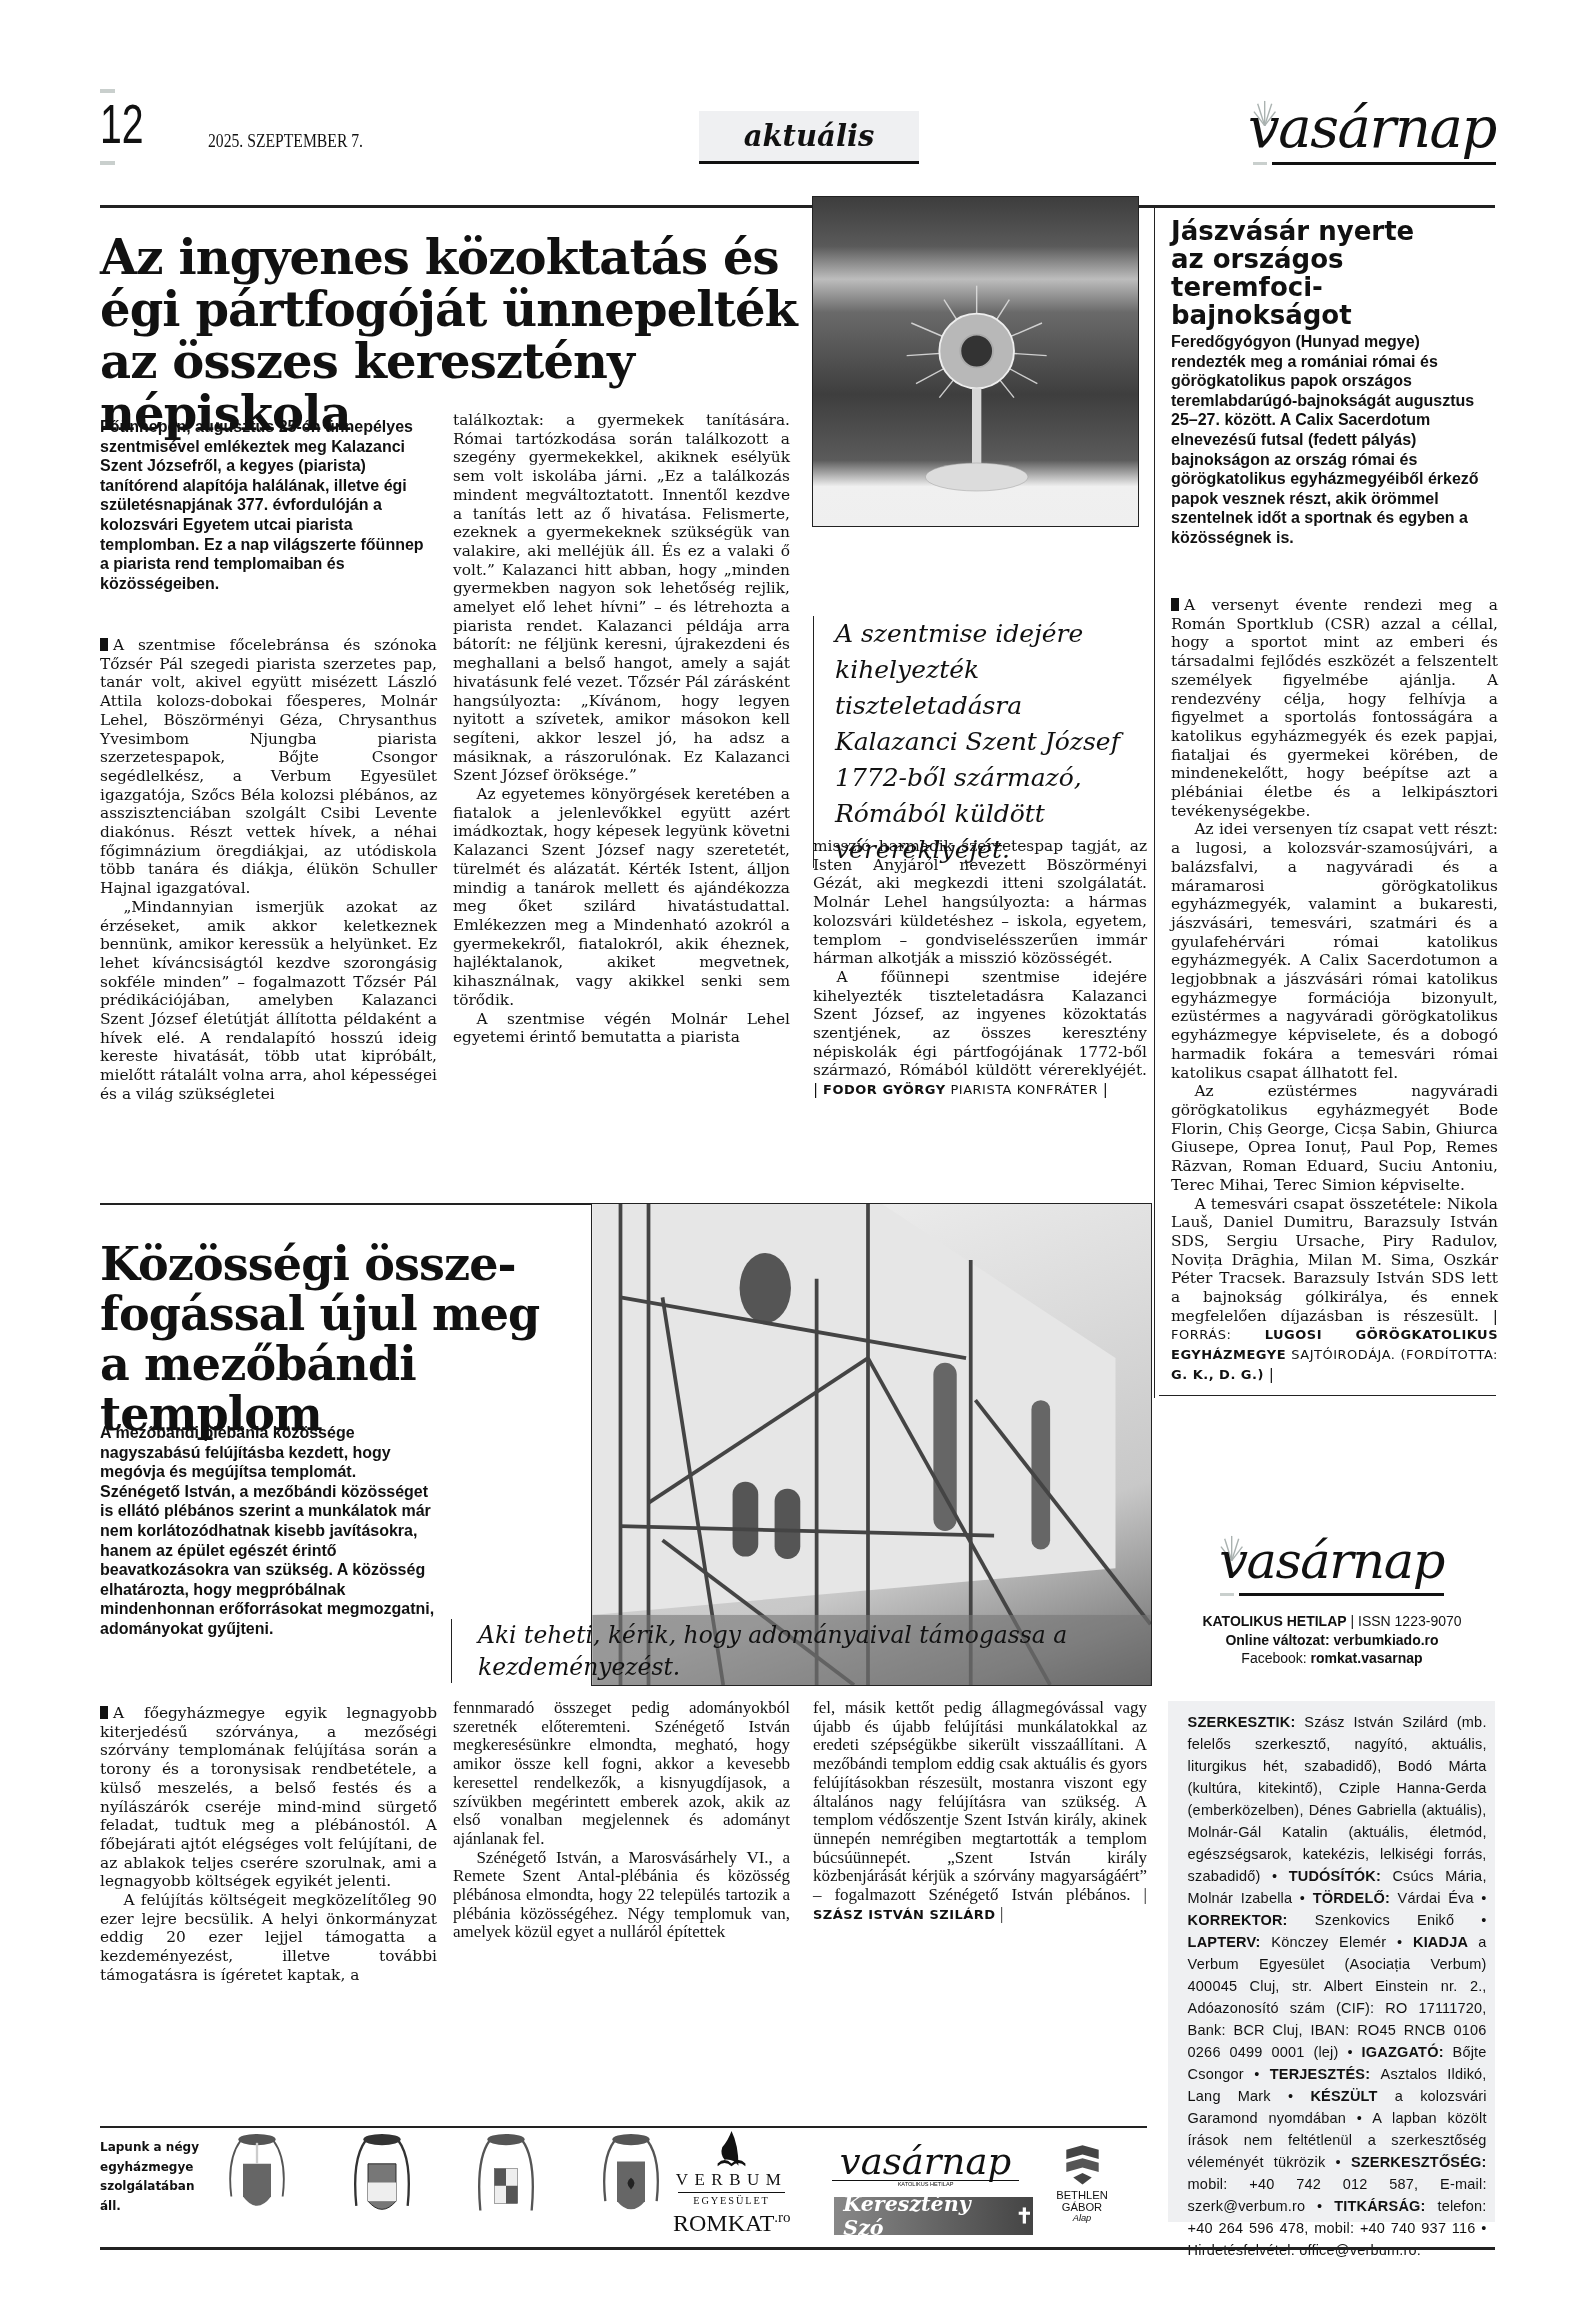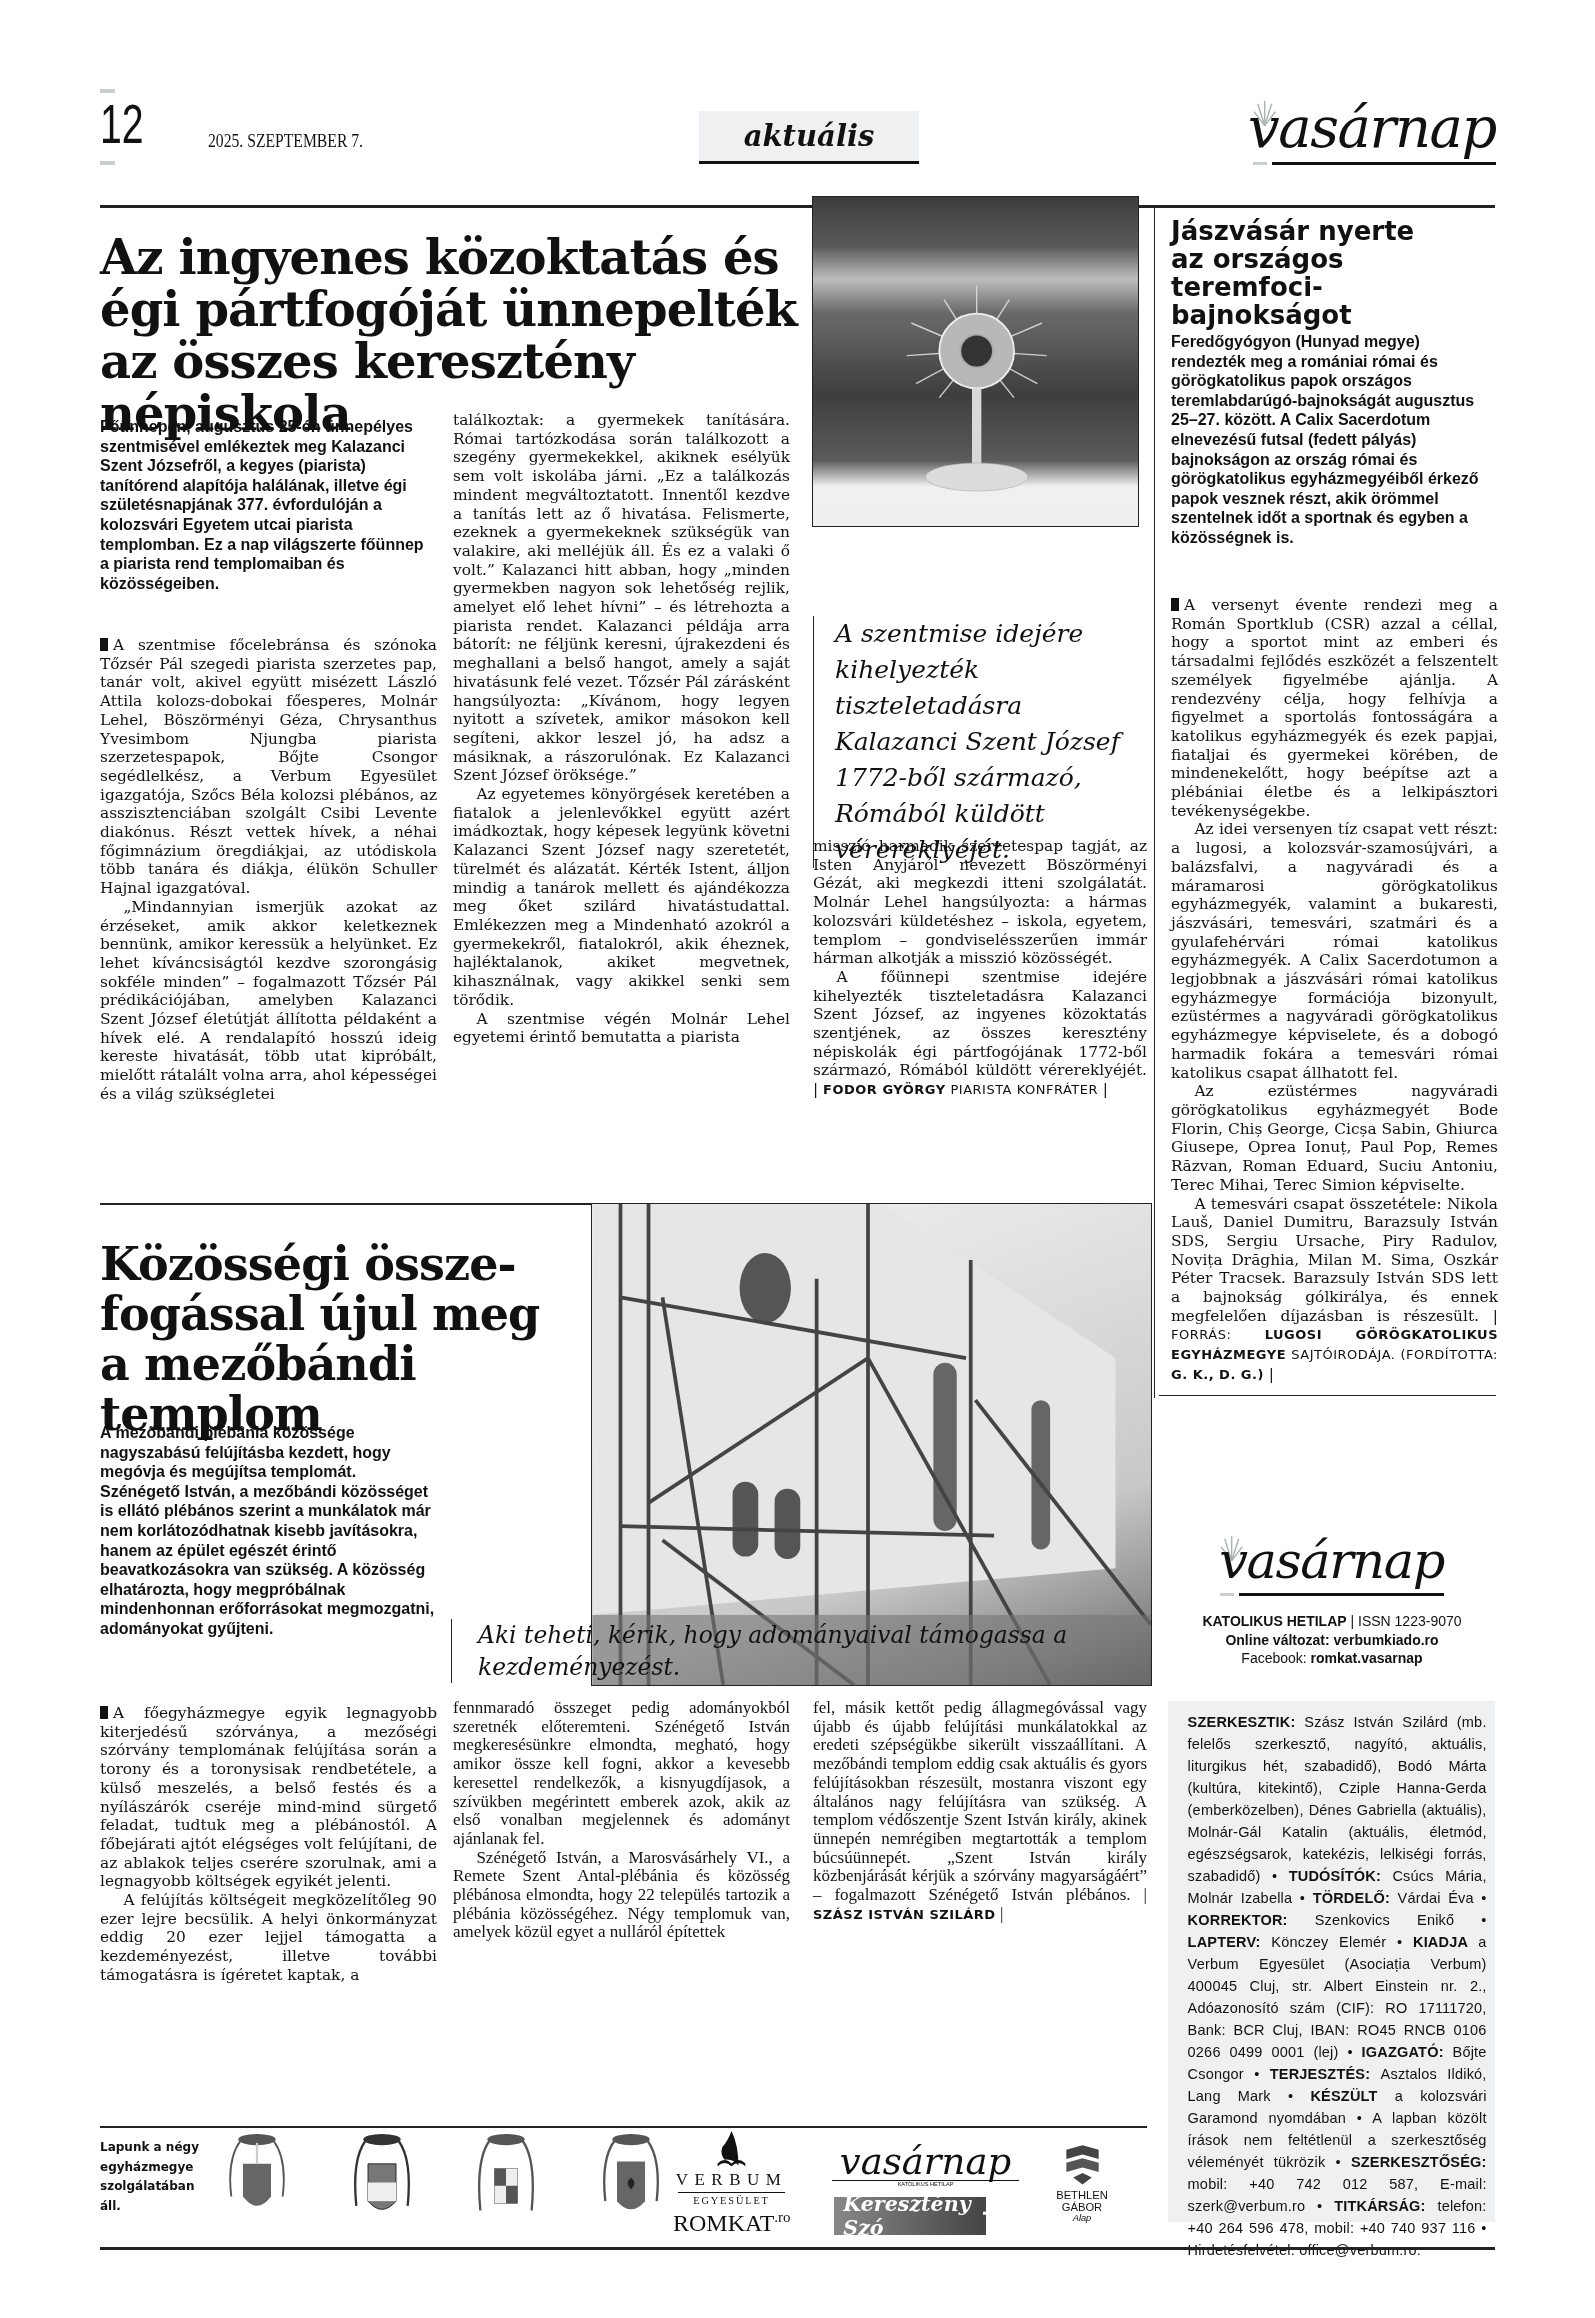--- a/index.html
+++ b/index.html
@@ -240,21 +240,21 @@
     </svg>
   <div class="logo-text" style="font-size:17px;letter-spacing:6.5px;">VERBUM</div>
   <div style="height:1.4px;background:#111;margin:1.9px 4.7px;"></div>
   <div class="logo-text" style="font-size:10.3px;letter-spacing:1.9px;">EGYESÜLET</div>
   <div class="logo-text" style="font-size:24px;margin-top:2.8px;"><span>ROMKAT</span><sup style="font-size:15px;">.ro</sup></div>
 </div>
 <div class="abs" style="left:832px;top:2143px;width:187px;height:42px;">
   <div style="font-family:'DejaVu Serif',serif;font-style:italic;font-size:37px;line-height:37px;text-align:center;">vasárnap</div>
   <div style="font-family:'Liberation Sans',sans-serif;font-size:5.6px;text-align:center;border-top:1.4px solid #111;">KATOLIKUS HETILAP</div>
 </div>
-<div class="abs ksz" style="left:834px;top:2197px;width:152px;height:38px;">
+<div class="abs ksz" style="left:834px;top:2197px;width:199px;height:38px;">
   <span>Keresztény Szó</span>
   <span style="margin-left:9.3px;font-style:normal;">✝</span>
 </div>
 <div class="abs" style="left:1040px;top:2145px;width:84px;height:89px;text-align:center;">
   <svg width="37" height="42" viewBox="0 0 80 90">
       <path d="M5 10 L40 0 L75 10 V30 L40 20 L5 30 Z" fill="#444"></path>
       <path d="M5 38 L40 28 L75 38 V58 L40 48 L5 58 Z" fill="#555"></path>
       <path d="M20 70 L40 60 L60 70 L40 85 Z" fill="#444"></path>
     </svg>
   <div style="font-family:'Liberation Sans',sans-serif;font-size:11.2px;">BETHLEN GÁBOR</div>

